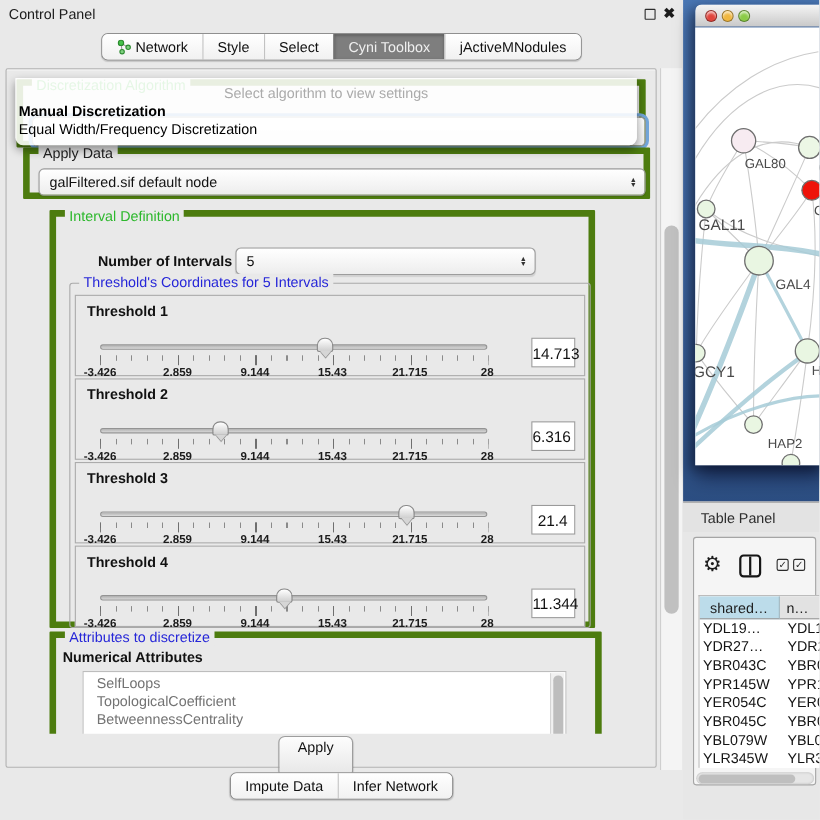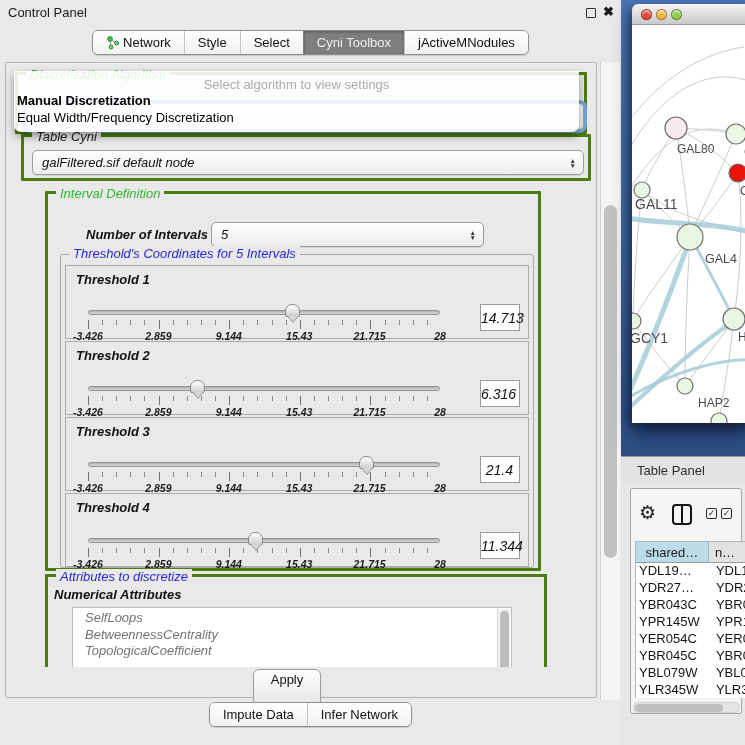--- a/index.html
+++ b/index.html
@@ -16,21 +16,21 @@
 
   .seg { display:inline-flex; border:1px solid #8f8f8f; border-radius:6px; overflow:hidden; background:#fbfbfb; box-shadow:0 1px 1px rgba(0,0,0,.15); }
   .seg .tab { display:flex; align-items:center; gap:3px; padding:4px 13px; font-size:13px; color:#111; border-left:1px solid #c2c2c2; background:linear-gradient(#ffffff,#f1f1f1); cursor:default; white-space:nowrap; }
   .seg .tab:first-child { border-left:none; }
   .seg .tab.sel { background:#7e7e7e; color:#efefef; border-left-color:#7e7e7e; box-shadow:inset 0 1px 3px rgba(0,0,0,.35); }
   #top-tabs { position:absolute; left:0; top:30px; width:621px; display:flex; justify-content:center; }
   #bottom-tabs { position:absolute; left:0; top:702px; width:621px; display:flex; justify-content:center; }
 
   .cp-body { position:absolute; left:5px; top:62px; width:592px; height:636px; border:1px solid #b2b2b2; border-radius:2px; background:#e9e9e9; box-shadow:inset 0 1px 0 #f6f6f6; }
 
-  .groupbox { position:absolute; border:3px solid #4d7c0f; border-radius:1px;font-style:italic; }
+  .groupbox { position:absolute; border:6px solid #4d7c0f; border-radius:1px; }
   .gb-legend { position:absolute; top:-8px; left:8px; background:#e9e9e9; padding:0 4px; font-size:13px; white-space:nowrap; }
   .green { color:#2db82d; }
   .blue  { color:#2626d8; }
   .dark  { color:#222; }
 
   
   #algo-group { left:9px; top:9px; width:572px; height:62px; }
   #algo-combo { position:absolute; left:8px; top:28px; width:558px; height:27px; border-radius:5px; background:linear-gradient(#fff,#efefef); border:1px solid #9d9d9d; box-shadow:0 0 0 3px #72a5d8; }
   
   #algo-popup { position:absolute; left:8px; top:8px; width:565px; height:61px; background:rgba(255,255,255,.88); border-radius:0 0 7px 7px; box-shadow:0 4px 9px rgba(0,0,0,.4); z-index:30; }
@@ -157,21 +157,21 @@
         <div id="algo-combo"></div>
       </div>
 
       <div id="algo-popup">
         <div class="prompt">Select algorithm to view settings</div>
         <div class="itm b">Manual Discretization</div>
         <div class="itm">Equal Width/Frequency Discretization</div>
       </div>
 
       <div class="groupbox" id="tabledata-group">
-        <span class="gb-legend dark">Table Cyni</span>
+        <span class="gb-legend dark">Apply Data</span>
         <div class="combo" id="tabledata-combo">
           <span>galFiltered.sif default node</span>
           <span class="stepper">
               <span>▲</span>
               <span>▼</span>
             </span>
         </div>
       </div>
 
       <div id="scrollarea">
@@ -267,22 +267,22 @@
   </div>
 </div>
           </div>
         </div>
 
         <div class="groupbox" id="attr-group">
           <span class="gb-legend blue">Attributes to discretize</span>
           <span id="attr-sub">Numerical Attributes</span>
           <div id="attr-list">
             <div class="attr-item">SelfLoops</div>
+              <div class="attr-item">TopologicalCoefficient</div>
               <div class="attr-item">BetweennessCentrality</div>
-              <div class="attr-item">TopologicalCoefficient</div>
               <div id="attr-scroll">
                 <div class="th"></div>
               </div>
           </div>
         </div>
 
       </div>
 
       <div id="apply-btn">Apply</div>
     </div>

